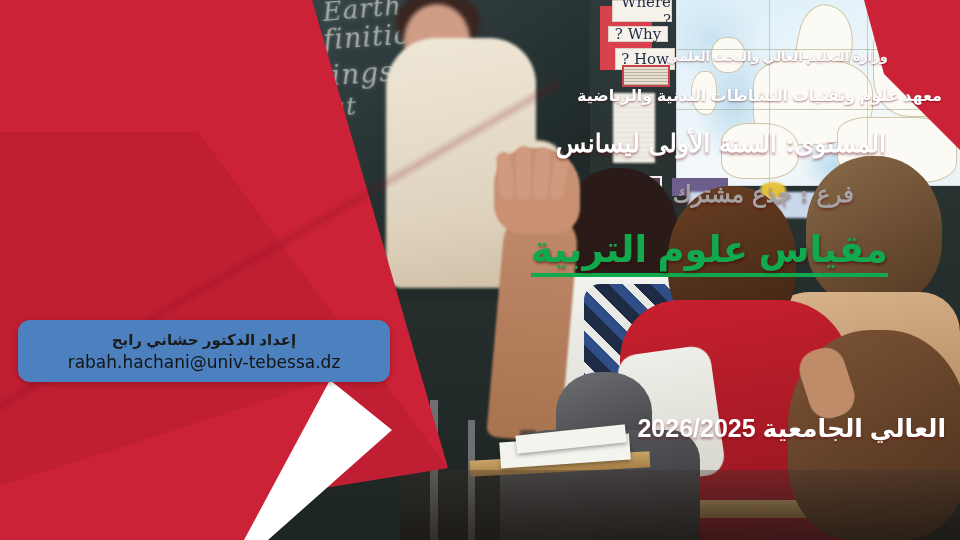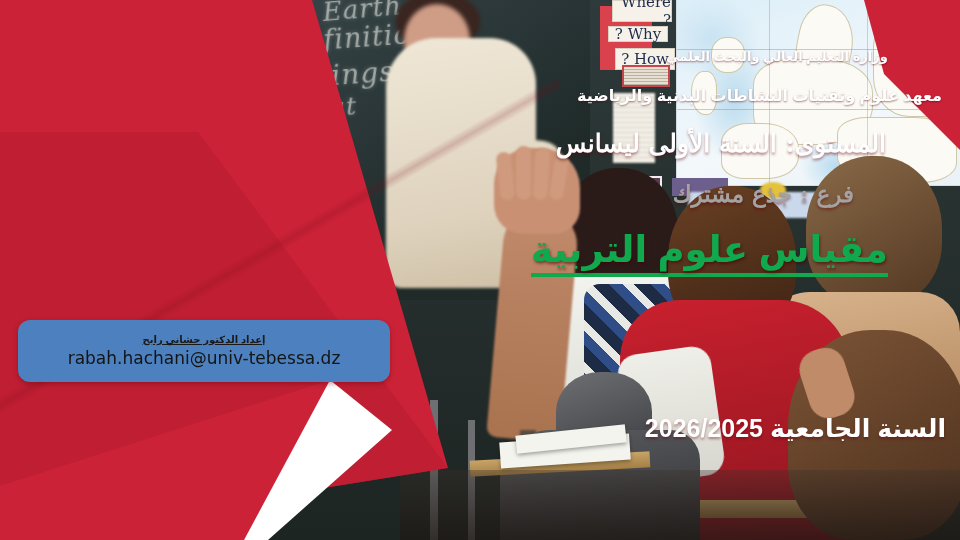--- a/index.html
+++ b/index.html
@@ -193,21 +193,21 @@
   .course-title{position:absolute;right:72px;top:228px;
     color:#11A94E;font-size:37px;font-weight:bold;direction:rtl;
     white-space:nowrap;
     border-bottom:4px solid #11A94E;padding-bottom:2px;
     text-shadow:1px 2px 3px rgba(70,0,10,.55);}
 
   .author-box{position:absolute;left:18px;top:320px;width:372px;height:62px;
     background:#4C80BE;border-radius:12px;
     display:flex;flex-direction:column;align-items:center;justify-content:center;
     box-shadow:0 2px 5px rgba(80,0,10,.35);}
-  .author-ar{color:#1a1a1a;font-size:10px;font-weight:bold;direction:rtl;text-decoration:underline;}
+  .author-ar{color:#1a1a1a;font-size:15px;font-weight:bold;direction:rtl;}
   .author-mail{color:#141414;font-size:17px;direction:ltr;margin-top:3px;
     font-family:"DejaVu Sans",sans-serif;}
 
   .year-line{position:absolute;right:14px;top:414px;color:#ffffff;
     font-size:25px;font-weight:bold;direction:rtl;white-space:nowrap;
     text-shadow:0 2px 3px rgba(100,0,14,.45);}
   .year-line .num{direction:ltr;unicode-bidi:embed;}
 </style>
 </head>
 <body>
@@ -308,17 +308,17 @@
   <div class="level-line">المستوى: السنة الأولى ليسانس</div>
   <div class="branch-line">فرع : جذع مشترك</div>
   <div class="course-title">مقياس علوم التربية</div>
 
   <div class="author-box">
     <div class="author-ar">إعداد الدكتور حشاني رابح</div>
     <a class="author-mail" href="#" style="text-decoration:none;color:#141414;">rabah.hachani@univ-tebessa.dz</a>
   </div>
 
   <div class="year-line">
-    <span>السنة الجامعية</span>
+    <span>العالي الجامعية</span>
     <span class="num">2026/2025</span>
   </div>
 
 </div>
 
 </body></html>

